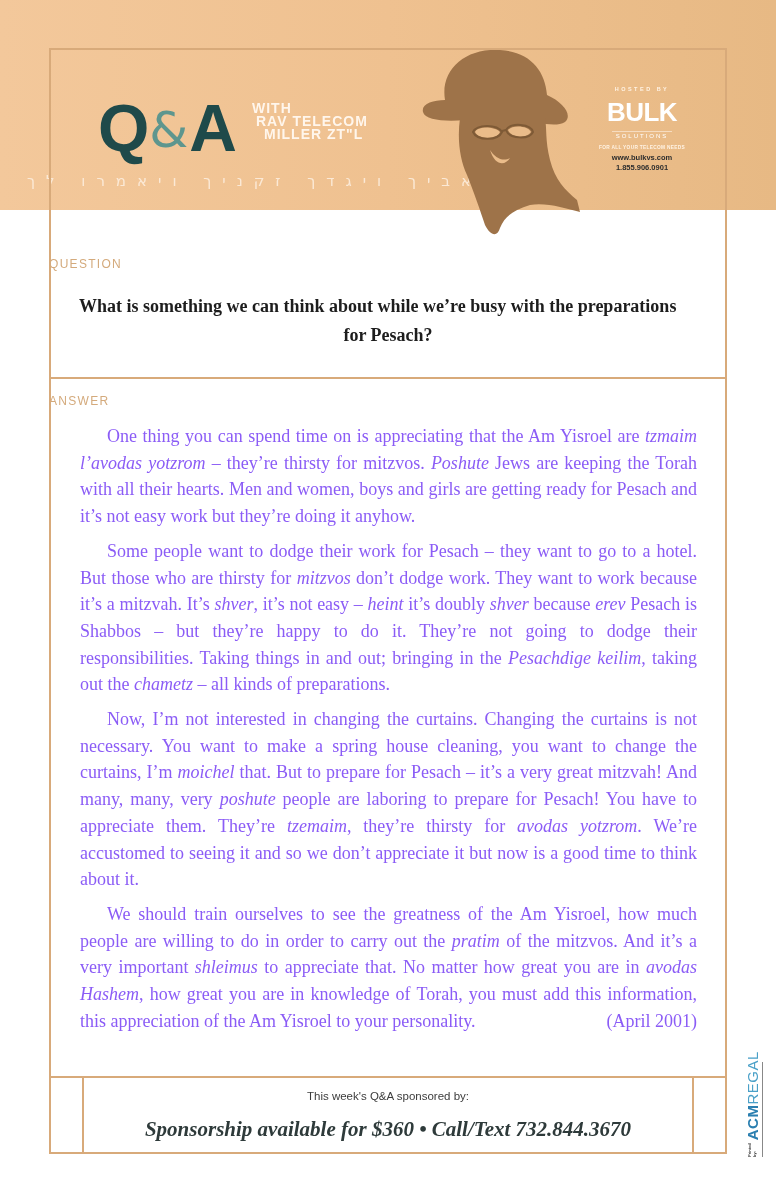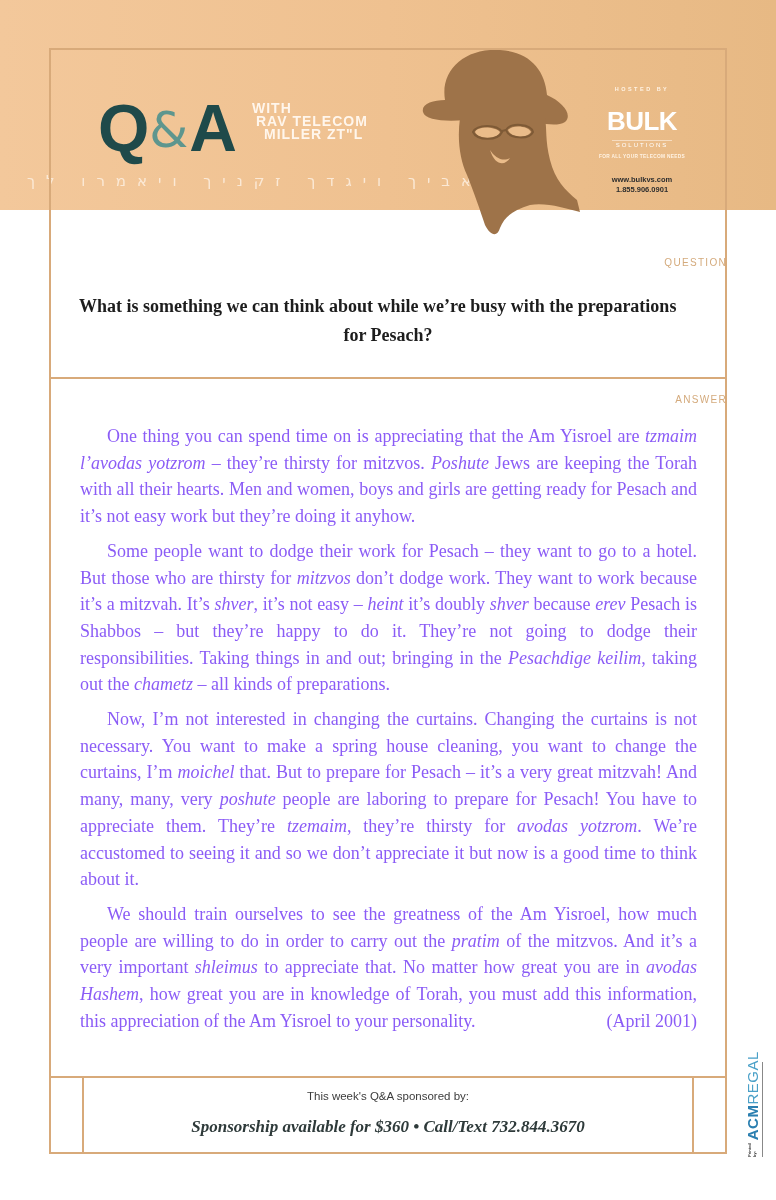--- a/index.html
+++ b/index.html
@@ -38,31 +38,31 @@
     direction: rtl; text-align: left;
     font-family: "DejaVu Sans", sans-serif; font-size: 15px; color: #fbe9d6;
     letter-spacing: 11px; white-space: nowrap;
   }
 
   .portrait { position: absolute; left: 405px; top: 40px; width: 180px; height: 200px; }
 
   
   .sponsor { position: absolute; left: 583px; top: 86px; width: 118px; text-align: center; font-family: "Liberation Sans", sans-serif; }
   .sponsor-hosted { font-size: 5.5px; letter-spacing: 2.5px; color: #fff3e4; font-weight: 700; }
-  .sponsor-logo { margin-top: 17px; display: flex; justify-content: center; align-items: center; }
+  .sponsor-logo { margin-top: 8px; display: flex; justify-content: center; align-items: center; }
   .sponsor-logo-mark { font-size: 26px; font-weight: 700; color: #ffffff; line-height: 24px; letter-spacing: -0.5px; }
   .sponsor-sub { font-size: 6px; letter-spacing: 2px; color: #ffffff; margin-top: 0px; border-top: 1px solid #f6dcc0; display: inline-block; padding: 1px 4px 0; }
   .sponsor-tag { font-size: 4.8px; color: #fff3e4; margin-top: 3px; letter-spacing: 0.3px; font-weight: 700; }
   .sponsor-web, .sponsor-phone { font-size: 7.5px; font-weight: 700; color: #2e2e2e; line-height: 9.5px; }
-  .sponsor-web { margin-top: 16px; }
+  .sponsor-web { margin-top: 3px; }
 
   
   .q-label, .a-label {
-    position: absolute; left: 49px; width: 678px; text-align: right;
-    font-family: "Liberation Sans", sans-serif; font-size: 10px; letter-spacing: 1.3px;
+    position: absolute; left: 49px; width: 678px; text-align: left;
+    font-family: "Liberation Sans", sans-serif; font-size: 12px; letter-spacing: 1.3px;
     color: #d4aa7c;
   }
   .q-label { top: 257px; }
   .a-label { top: 394px; }
   .q-text {
     position: absolute; left: 79px; width: 618px; top: 292px;
     text-align: left; font-weight: 700; font-size: 18px; line-height: 29px; color: #1d1d1d;
     text-align-last: center;
   }
   .divider { position: absolute; left: 49px; top: 377px; width: 678px; height: 2px; background: #d8aa7a; }
@@ -79,21 +79,21 @@
   
   .footer-box { position: absolute; left: 49px; top: 1076px; width: 678px; height: 78px; border: 2px solid #d8aa7a; }
   .footer-inner-l { position: absolute; left: 82px; top: 1076px; width: 2px; height: 78px; background: #d8aa7a; }
   .footer-inner-r { position: absolute; left: 692px; top: 1076px; width: 2px; height: 78px; background: #d8aa7a; }
   .footer-title {
     position: absolute; left: 84px; width: 608px; top: 1090px; text-align: center;
     font-family: "Liberation Sans", sans-serif; font-size: 11.5px; color: #3c3c3c;
   }
   .footer-sub {
     position: absolute; left: 84px; width: 608px; top: 1117px; text-align: center;
-    font-style: italic; font-weight: 700; font-size: 17px; color: #2e3a3a;
+    font-style: italic; font-weight: 700; font-size: 21px; color: #2e3a3a;
   }
 
   .printer { position: absolute; left: 738px; top: 1062px; width: 28px; height: 95px; }
   .printer-text {
     position: absolute; left: 0; top: 0; width: 95px; height: 28px;
     transform-origin: 0 0; transform: translate(0, 95px) rotate(-90deg);
     display: flex; align-items: center; gap: 3px;
     font-family: "Liberation Sans", sans-serif;
   }
   .printer-by { font-size: 4px; color: #333; font-weight: 700; }

